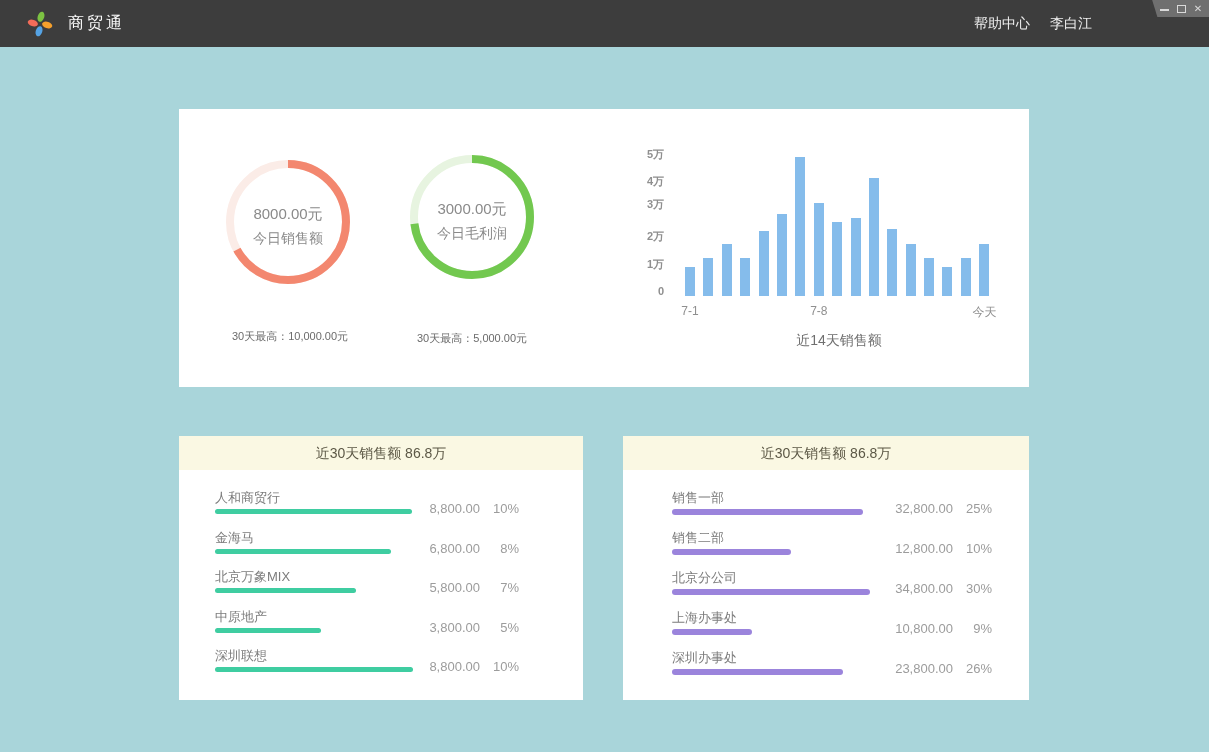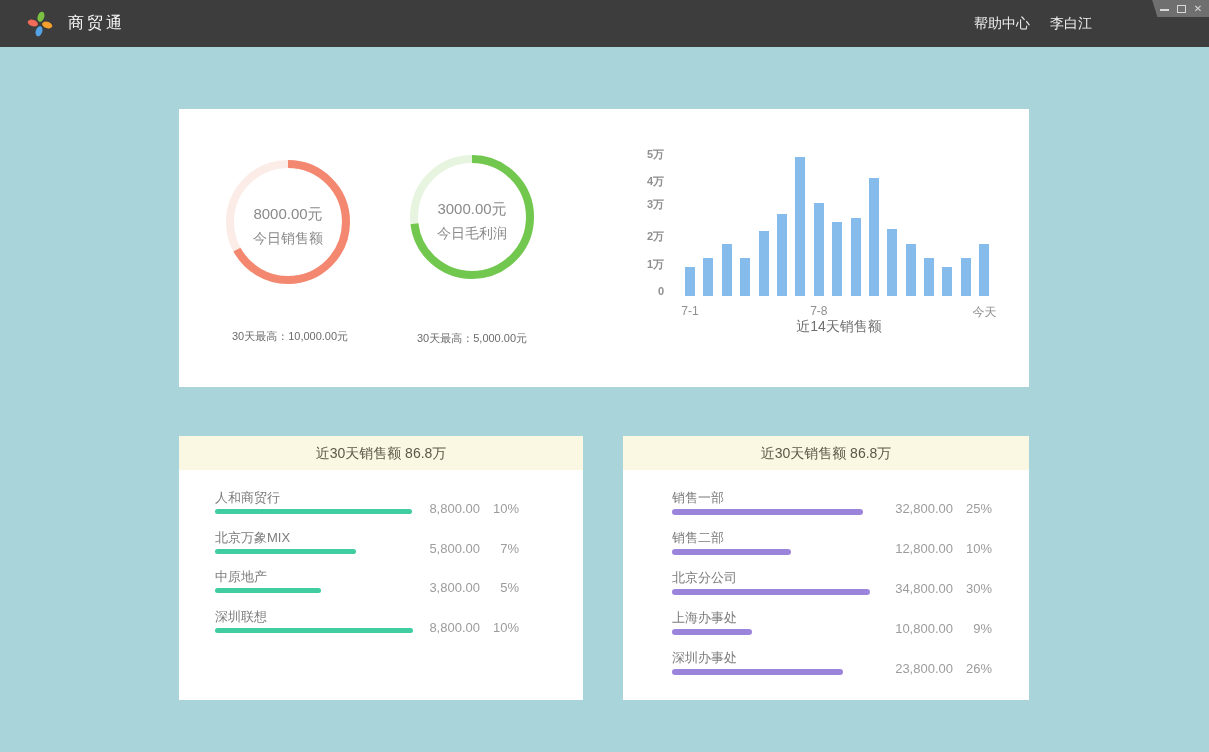--- a/index.html
+++ b/index.html
@@ -48,21 +48,21 @@
   
   .chart-region { position:absolute; left:461px; top:29px; width:380px; height:210px; }
   .y-axis { position:absolute; left:0; bottom:52px; width:24px; height:158px;font-weight:bold; }
   .y-tick { position:absolute; right:0; font-size:11px; color:#8F8F8F; line-height:14px; }
   .plot-area { position:absolute; left:45px; bottom:52px; width:308px; height:150px;
                display:flex; align-items:flex-end; }
   .bar { width:10px; margin-right:8.4px; }
   .bar:last-child { margin-right:0; }
   .x-labels { position:absolute; left:45px; top:166px; width:308px; height:14px; }
   .x-tick { position:absolute; transform:translateX(-50%); font-size:12px; color:#8F8F8F; white-space:nowrap; }
-  .chart-title { position:absolute; left:45px; top:180px; width:308px; text-align:center; font-size:14px; color:#6F6F6F; }
+  .chart-title { position:absolute; left:45px; top:194px; width:308px; text-align:center; font-size:14px; color:#6F6F6F; }
   
   .card-header {
     height:34px; line-height:34px; text-align:center;
     background:var(--card_header_bg,#FAF8E3);
     font-size:14px; color:#5C5846;
   }
   .card-body { padding-top:18px; }
   #card-customers .card-body { padding-left:36px; padding-right:64px; }
   #card-depts .card-body { padding-left:49px; padding-right:37px; }
   .rank-row { position:relative; height:39.5px; }
@@ -166,20 +166,28 @@
   <div class="card-body">
       <div class="rank-row">
         <div class="rank-label">人和商贸行</div>
         <div class="rank-bar" style="width: 197px; background: rgb(63, 205, 161);"></div>
         <div class="rank-values">
           <span class="rank-amount">8,800.00</span>
           <span class="rank-percent">10%</span>
         </div>
       </div>
       <div class="rank-row">
+        <div class="rank-label">金海马</div>
+        <div class="rank-bar" style="width: 176px; background: rgb(63, 205, 161);"></div>
+        <div class="rank-values">
+          <span class="rank-amount">6,800.00</span>
+          <span class="rank-percent">8%</span>
+        </div>
+      </div>
+      <div class="rank-row">
         <div class="rank-label">北京万象MIX</div>
         <div class="rank-bar" style="width: 141px; background: rgb(63, 205, 161);"></div>
         <div class="rank-values">
           <span class="rank-amount">5,800.00</span>
           <span class="rank-percent">7%</span>
         </div>
       </div>
       <div class="rank-row">
         <div class="rank-label">中原地产</div>
         <div class="rank-bar" style="width: 106px; background: rgb(63, 205, 161);"></div>

